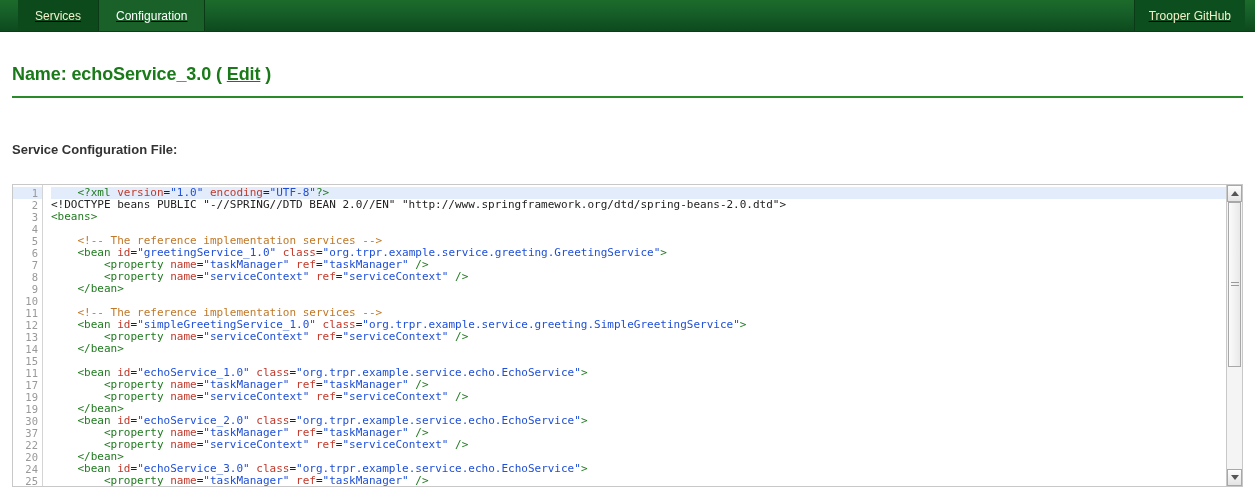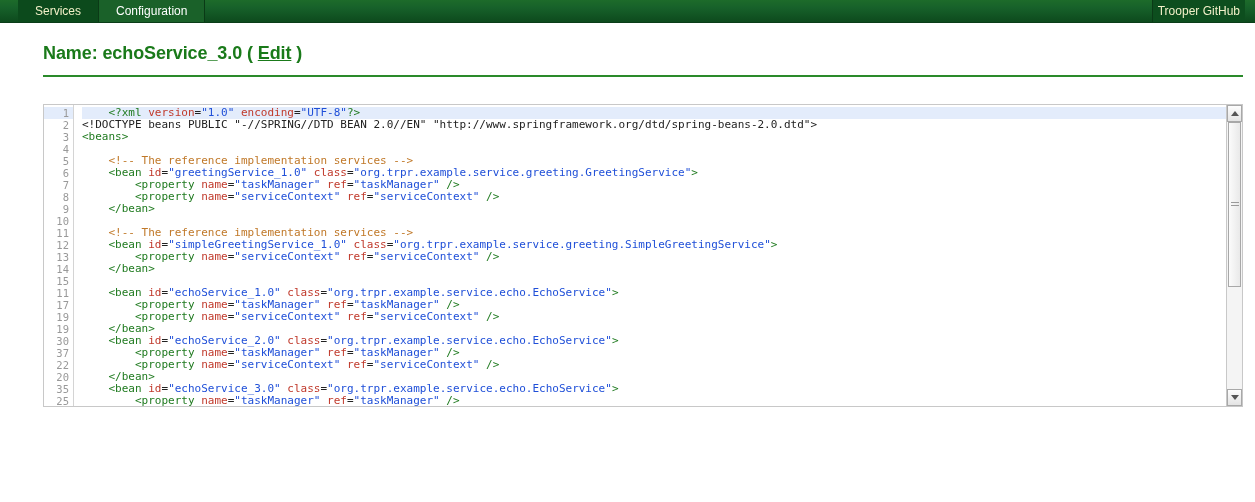--- a/index.html
+++ b/index.html
@@ -7,25 +7,26 @@
     margin: 0; padding: 0;
     width: 1255px; height: 502px;
     background: #ffffff;
     font-family: "Liberation Sans", sans-serif;
     overflow: hidden;
   }
 
   
   .navbar {
     position: relative;
-    height: 23px;
+    height: 32px;
     background: linear-gradient(to bottom, #1d6b2a 0%, #17612a 35%, #0d4a1d 100%);
     border-bottom: 1px solid #0a3d18;
     display: flex;
     align-items: stretch;
+    text-decoration: underline;
   }
   .nav-left { display: flex; align-items: stretch; margin-left: 18px; }
   .nav-right { margin-left: auto; display: flex; align-items: stretch; margin-right: 10px; }
 
   .nav-tab {
     display: flex;
     align-items: center;
     padding: 0 17px;
     color: #f2f0c8;
     font-size: 12px;
@@ -37,25 +38,25 @@
     cursor: pointer;
   }
   .nav-tab.active {
     background: #1a6129;
     color: #ffffff;
   }
   .nav-tab.right-tab {
     background: #0d4e1e;
     border-right: none;
     border-left: 1px solid #0a3a16;
-    padding: 0 5px;
-  }
-
-  
-  .page { padding: 0 12px; margin-left: 31px; }
+    padding: 0 14px;
+  }
+
+  
+  .page { padding: 12px 12px; }
 
   .title-block { padding-top: 20px; }
   .page-title {
     font-size: 18px;
     font-weight: bold;
     color: #1a7a1a;
     margin: 0;
     line-height: 1.2;
     letter-spacing: -0.1px;
   }
@@ -214,20 +215,21 @@
   <div class="title-block">
     <h1 class="page-title"><span>Name:</span>
       <span>echoService_3.0</span>
       <span>(</span>
       <a class="edit-link">Edit</a>
       <span>)</span>
     </h1>
     <div class="title-rule"></div>
   </div>
 
+  <div class="section-heading">Service Configuration File:</div>
 
   <div class="code-wrap">
     <div class="code-scroll">
       <div class="gutter">
           <span class="ln hl">1</span>
           <span class="ln">2</span>
           <span class="ln">3</span>
           <span class="ln">4</span>
           <span class="ln">5</span>
           <span class="ln">6</span>
@@ -241,21 +243,21 @@
           <span class="ln">14</span>
           <span class="ln">15</span>
           <span class="ln">11</span>
           <span class="ln">17</span>
           <span class="ln">19</span>
           <span class="ln">19</span>
           <span class="ln">30</span>
           <span class="ln">37</span>
           <span class="ln">22</span>
           <span class="ln">20</span>
-          <span class="ln">35</span>
+          <span class="ln">24</span>
           <span class="ln">25</span>
         </div>
       <div class="code-lines"><span class="cl hl"><span class="t-punct">    </span><span class="t-tag">&lt;?xml </span><span class="t-attr">version</span><span class="t-punct">=</span><span class="t-val">"1.0"</span><span class="t-punct"> </span><span class="t-attr">encoding</span><span class="t-punct">=</span><span class="t-val">"UTF-8"</span><span class="t-tag">?&gt;</span></span><span class="cl"><span class="t-doc">&lt;!DOCTYPE beans PUBLIC "-//SPRING//DTD BEAN 2.0//EN" "http://www.springframework.org/dtd/spring-beans-2.0.dtd"&gt;</span></span><span class="cl"><span class="t-tag">&lt;beans&gt;</span></span><span class="cl">&nbsp;</span><span class="cl"><span class="t-punct">    </span><span class="t-com">&lt;!-- The reference implementation services --&gt;</span></span><span class="cl"><span class="t-punct">    </span><span class="t-tag">&lt;bean </span><span class="t-attr">id</span><span class="t-punct">=</span><span class="t-val">"greetingService_1.0"</span><span class="t-punct"> </span><span class="t-attr">class</span><span class="t-punct">=</span><span class="t-val">"org.trpr.example.service.greeting.GreetingService"</span><span class="t-tag">&gt;</span></span><span class="cl"><span class="t-punct">        </span><span class="t-tag">&lt;property </span><span class="t-attr">name</span><span class="t-punct">=</span><span class="t-val">"taskManager"</span><span class="t-punct"> </span><span class="t-attr">ref</span><span class="t-punct">=</span><span class="t-val">"taskManager"</span><span class="t-tag"> /&gt;</span></span><span class="cl"><span class="t-punct">        </span><span class="t-tag">&lt;property </span><span class="t-attr">name</span><span class="t-punct">=</span><span class="t-val">"serviceContext"</span><span class="t-punct"> </span><span class="t-attr">ref</span><span class="t-punct">=</span><span class="t-val">"serviceContext"</span><span class="t-tag"> /&gt;</span></span><span class="cl"><span class="t-punct">    </span><span class="t-tag">&lt;/bean&gt;</span></span><span class="cl">&nbsp;</span><span class="cl"><span class="t-punct">    </span><span class="t-com">&lt;!-- The reference implementation services --&gt;</span></span><span class="cl"><span class="t-punct">    </span><span class="t-tag">&lt;bean </span><span class="t-attr">id</span><span class="t-punct">=</span><span class="t-val">"simpleGreetingService_1.0"</span><span class="t-punct"> </span><span class="t-attr">class</span><span class="t-punct">=</span><span class="t-val">"org.trpr.example.service.greeting.SimpleGreetingService"</span><span class="t-tag">&gt;</span></span><span class="cl"><span class="t-punct">        </span><span class="t-tag">&lt;property </span><span class="t-attr">name</span><span class="t-punct">=</span><span class="t-val">"serviceContext"</span><span class="t-punct"> </span><span class="t-attr">ref</span><span class="t-punct">=</span><span class="t-val">"serviceContext"</span><span class="t-tag"> /&gt;</span></span><span class="cl"><span class="t-punct">    </span><span class="t-tag">&lt;/bean&gt;</span></span><span class="cl">&nbsp;</span><span class="cl"><span class="t-punct">    </span><span class="t-tag">&lt;bean </span><span class="t-attr">id</span><span class="t-punct">=</span><span class="t-val">"echoService_1.0"</span><span class="t-punct"> </span><span class="t-attr">class</span><span class="t-punct">=</span><span class="t-val">"org.trpr.example.service.echo.EchoService"</span><span class="t-tag">&gt;</span></span><span class="cl"><span class="t-punct">        </span><span class="t-tag">&lt;property </span><span class="t-attr">name</span><span class="t-punct">=</span><span class="t-val">"taskManager"</span><span class="t-punct"> </span><span class="t-attr">ref</span><span class="t-punct">=</span><span class="t-val">"taskManager"</span><span class="t-tag"> /&gt;</span></span><span class="cl"><span class="t-punct">        </span><span class="t-tag">&lt;property </span><span class="t-attr">name</span><span class="t-punct">=</span><span class="t-val">"serviceContext"</span><span class="t-punct"> </span><span class="t-attr">ref</span><span class="t-punct">=</span><span class="t-val">"serviceContext"</span><span class="t-tag"> /&gt;</span></span><span class="cl"><span class="t-punct">    </span><span class="t-tag">&lt;/bean&gt;</span></span><span class="cl"><span class="t-punct">    </span><span class="t-tag">&lt;bean </span><span class="t-attr">id</span><span class="t-punct">=</span><span class="t-val">"echoService_2.0"</span><span class="t-punct"> </span><span class="t-attr">class</span><span class="t-punct">=</span><span class="t-val">"org.trpr.example.service.echo.EchoService"</span><span class="t-tag">&gt;</span></span><span class="cl"><span class="t-punct">        </span><span class="t-tag">&lt;property </span><span class="t-attr">name</span><span class="t-punct">=</span><span class="t-val">"taskManager"</span><span class="t-punct"> </span><span class="t-attr">ref</span><span class="t-punct">=</span><span class="t-val">"taskManager"</span><span class="t-tag"> /&gt;</span></span><span class="cl"><span class="t-punct">        </span><span class="t-tag">&lt;property </span><span class="t-attr">name</span><span class="t-punct">=</span><span class="t-val">"serviceContext"</span><span class="t-punct"> </span><span class="t-attr">ref</span><span class="t-punct">=</span><span class="t-val">"serviceContext"</span><span class="t-tag"> /&gt;</span></span><span class="cl"><span class="t-punct">    </span><span class="t-tag">&lt;/bean&gt;</span></span><span class="cl"><span class="t-punct">    </span><span class="t-tag">&lt;bean </span><span class="t-attr">id</span><span class="t-punct">=</span><span class="t-val">"echoService_3.0"</span><span class="t-punct"> </span><span class="t-attr">class</span><span class="t-punct">=</span><span class="t-val">"org.trpr.example.service.echo.EchoService"</span><span class="t-tag">&gt;</span></span><span class="cl"><span class="t-punct">        </span><span class="t-tag">&lt;property </span><span class="t-attr">name</span><span class="t-punct">=</span><span class="t-val">"taskManager"</span><span class="t-punct"> </span><span class="t-attr">ref</span><span class="t-punct">=</span><span class="t-val">"taskManager"</span><span class="t-tag"> /&gt;</span></span></div>
     </div>
 
     <div class="sbar">
       <div class="sbtn">
         <span class="arrow-up"></span>
       </div>
       <div class="strack">

